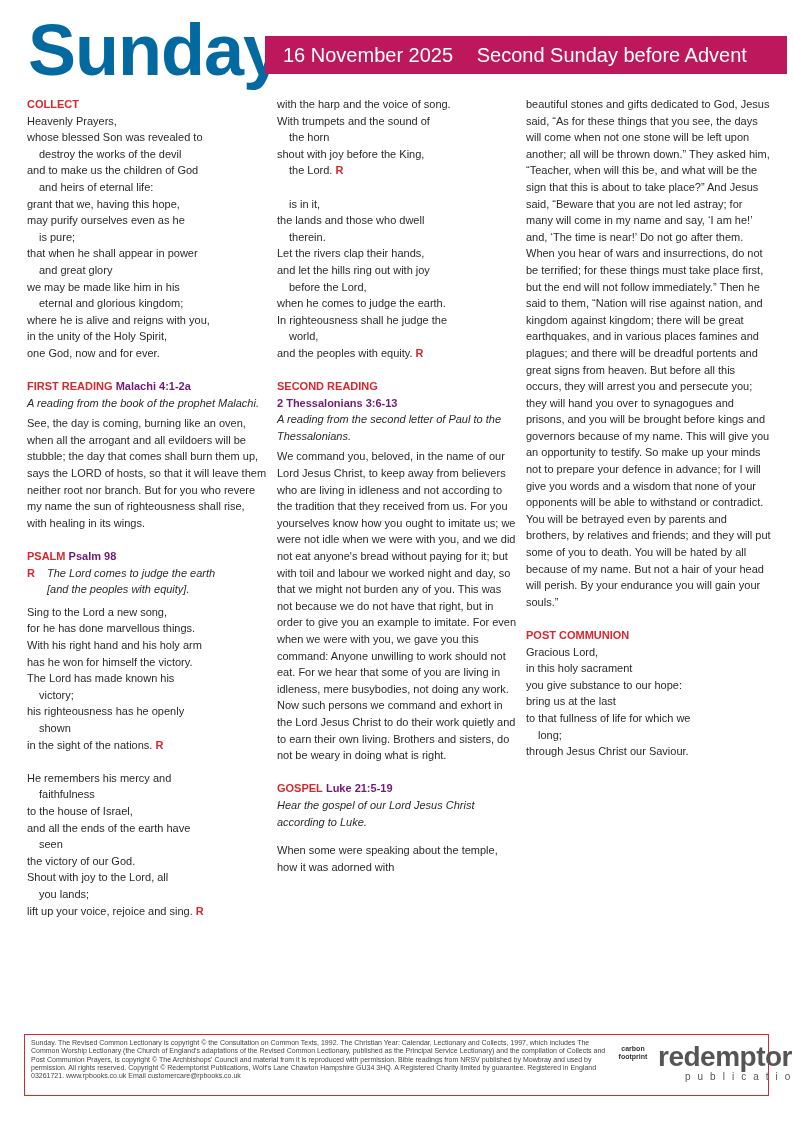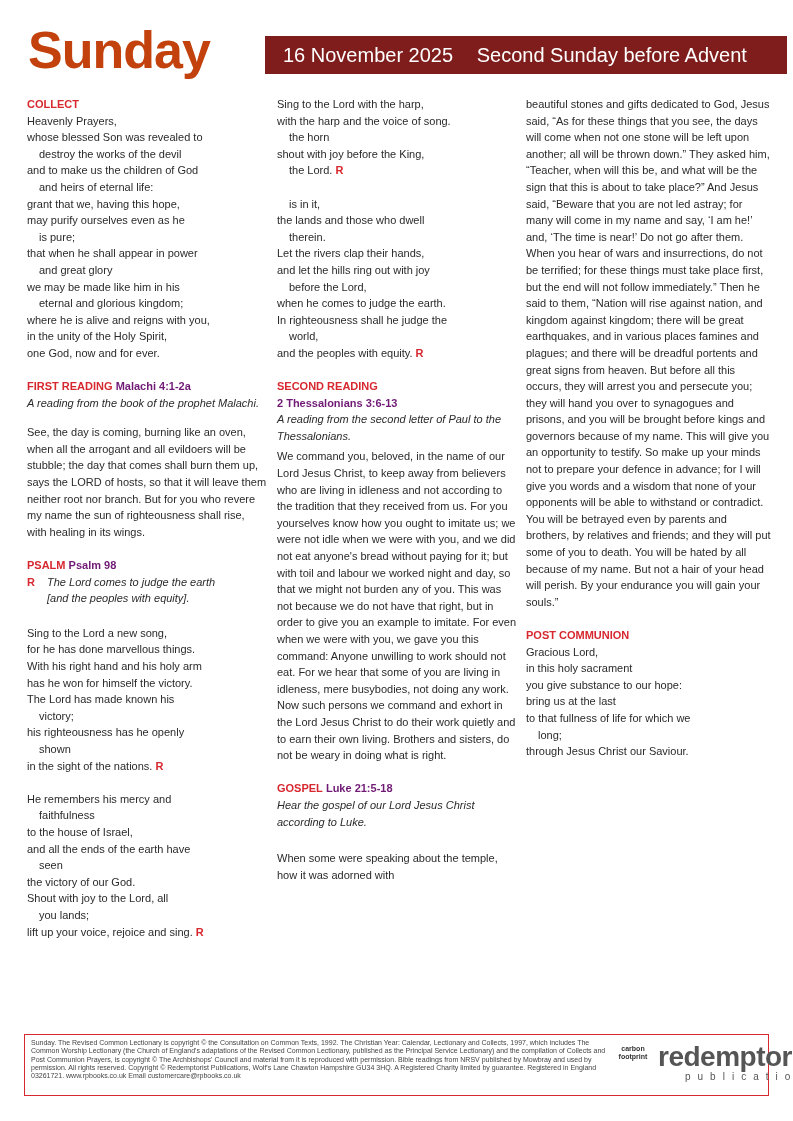--- a/index.html
+++ b/index.html
@@ -1,19 +1,19 @@
 <!DOCTYPE html>
 <html><head>
 <meta charset="utf-8">
 <style>
   html, body { margin:0; padding:0; background:#fff; }
   body { width:793px; height:1121px; position:relative; overflow:hidden; font-family:"Liberation Sans", sans-serif; color:#2a2a2a; }
   .header { position:absolute; left:28px; top:14px; width:735px; height:72px; }
-  .day { position:absolute; left:0; top:0; font-size:52px; font-weight:bold; color:#c2410c; letter-spacing:-1px; line-height:72px; }
-  .banner { position:absolute; left:237px; top:22px; width:522px; height:38px; background:#7f1d1d; color:#fff; font-size:20px; line-height:38px; padding-left:18px; box-sizing:border-box; white-space:nowrap; }
+  .day { position:absolute; left:0; top:0; font-size:72px; font-weight:bold; color:#0369a1; letter-spacing:-1px; line-height:72px; }
+  .banner { position:absolute; left:237px; top:22px; width:522px; height:38px; background:#be185d; color:#fff; font-size:20px; line-height:38px; padding-left:18px; box-sizing:border-box; white-space:nowrap; }
   .banner .date { margin-right:18px; }
   .col { position:absolute; top:96px; font-size:11px; line-height:16.6px; }
   .col1 { left:27px; width:240px; }
   .col2 { left:277px; width:240px; }
   .col3 { left:526px; width:245px; }
   .sec-title { color:#d7282f; font-weight:bold; text-transform:none; }
   .ref { color:#701a75; font-weight:bold; }
   .intro { font-style:italic; }
   .line { display:block; }
   .ind { display:block; padding-left:12px; }
@@ -56,33 +56,33 @@
         <span class="ind">eternal and glorious kingdom;</span>
         <span class="line">where he is alive and reigns with you,</span>
         <span class="line">in the unity of the Holy Spirit,</span>
         <span class="line">one God, now and for ever.</span>
       </div>
   </div>
   <div class="gap"></div>
   <div>
     <div><span class="sec-title">FIRST READING</span> <span class="ref">Malachi 4:1-2a</span></div>
     <div class="intro">A reading from the book of the prophet Malachi.</div>
-    <div style="margin-top:13px">See, the day is coming, burning like an oven, when all the arrogant and all evildoers will be stubble; the day that comes shall burn them up, says the LORD of hosts, so that it will leave them neither root nor branch. But for you who revere my name the sun of righteousness shall rise, with healing in its wings.</div>
+    <div style="margin-top:4px">See, the day is coming, burning like an oven, when all the arrogant and all evildoers will be stubble; the day that comes shall burn them up, says the LORD of hosts, so that it will leave them neither root nor branch. But for you who revere my name the sun of righteousness shall rise, with healing in its wings.</div>
   </div>
   <div class="gap"></div>
   <div>
     <div><span class="sec-title">PSALM</span> <span class="ref">Psalm 98</span></div>
     <div class="resp">
       <span class="rl">R</span>
       <span class="intro">
           <span class="line">The Lord comes to judge the earth</span>
           <span class="line" style="padding-left:0">[and the peoples with equity].</span>
         </span>
     </div>
-    <div id="psalm-s0" style="margin-top:18px">
+    <div id="psalm-s0" style="margin-top:6px">
         <span class="line">Sing to the Lord a new song,</span>
         <span class="line">for he has done marvellous things.</span>
         <span class="line">With his right hand and his holy arm</span>
         <span class="line">has he won for himself the victory.</span>
         <span class="line">The Lord has made known his</span>
         <span class="ind">victory;</span>
         <span class="line">his righteousness has he openly</span>
         <span class="ind">shown</span>
         <span class="line">in the sight of the nations.<span class="r"> R</span></span>
       </div>
@@ -96,22 +96,22 @@
         <span class="line">the victory of our God.</span>
         <span class="line">Shout with joy to the Lord, all</span>
         <span class="ind">you lands;</span>
         <span class="line">lift up your voice, rejoice and sing.<span class="r"> R</span></span>
       </div>
   </div>
 </div>
 
 <div class="col col2">
   <div id="psalm-s2">
-      <span class="line">Sing to the Lord with the harp,</span>
       <span class="line">with the harp and the voice of song.</span>
+      <span class="line">With trumpets and the sound of</span>
       <span class="ind">the horn</span>
       <span class="line">shout with joy before the King,</span>
       <span class="ind">the Lord.<span class="r"> R</span></span>
     </div>
   <div class="gap"></div>
   <div id="psalm-s3">
       <span class="ind">is in it,</span>
       <span class="line">the lands and those who dwell</span>
       <span class="ind">therein.</span>
       <span class="line">Let the rivers clap their hands,</span>
@@ -124,23 +124,23 @@
     </div>
   <div class="gap"></div>
   <div>
     <div class="sec-title">SECOND READING</div>
     <div class="ref">2 Thessalonians 3:6-13</div>
     <div class="intro">A reading from the second letter of Paul to the Thessalonians.</div>
     <div style="margin-top:4px">We command you, beloved, in the name of our Lord Jesus Christ, to keep away from believers who are living in idleness and not according to the tradition that they received from us. For you yourselves know how you ought to imitate us; we were not idle when we were with you, and we did not eat anyone's bread without paying for it; but with toil and labour we worked night and day, so that we might not burden any of you. This was not because we do not have that right, but in order to give you an example to imitate. For even when we were with you, we gave you this command: Anyone unwilling to work should not eat. For we hear that some of you are living in idleness, mere busybodies, not doing any work. Now such persons we command and exhort in the Lord Jesus Christ to do their work quietly and to earn their own living. Brothers and sisters, do not be weary in doing what is right.</div>
   </div>
   <div class="gap"></div>
   <div>
-    <div><span class="sec-title">GOSPEL</span> <span class="ref">Luke 21:5-18</span></div>
+    <div><span class="sec-title">GOSPEL</span> <span class="ref">Luke 21:5-19</span></div>
     <div class="intro">Hear the gospel of our Lord Jesus Christ according to Luke.</div>
-    <div style="margin-top:20px">When some were speaking about the temple, how it was adorned with</div>
+    <div style="margin-top:12px">When some were speaking about the temple, how it was adorned with</div>
   </div>
 </div>
 
 <div class="col col3">
   <div>beautiful stones and gifts dedicated to God, Jesus said, “As for these things that you see, the days will come when not one stone will be left upon another; all will be thrown down.” They asked him, “Teacher, when will this be, and what will be the sign that this is about to take place?” And Jesus said, “Beware that you are not led astray; for many will come in my name and say, ‘I am he!’ and, ‘The time is near!’ Do not go after them. When you hear of wars and insurrections, do not be terrified; for these things must take place first, but the end will not follow immediately.” Then he said to them, “Nation will rise against nation, and kingdom against kingdom; there will be great earthquakes, and in various places famines and plagues; and there will be dreadful portents and great signs from heaven. But before all this occurs, they will arrest you and persecute you; they will hand you over to synagogues and prisons, and you will be brought before kings and governors because of my name. This will give you an opportunity to testify. So make up your minds not to prepare your defence in advance; for I will give you words and a wisdom that none of your opponents will be able to withstand or contradict. You will be betrayed even by parents and brothers, by relatives and friends; and they will put some of you to death. You will be hated by all because of my name. But not a hair of your head will perish. By your endurance you will gain your souls.”</div>
   <div class="gap"></div>
   <div>
     <div class="sec-title">POST COMMUNION</div>
     <div id="pc-lines">
         <span class="line">Gracious Lord,</span>

